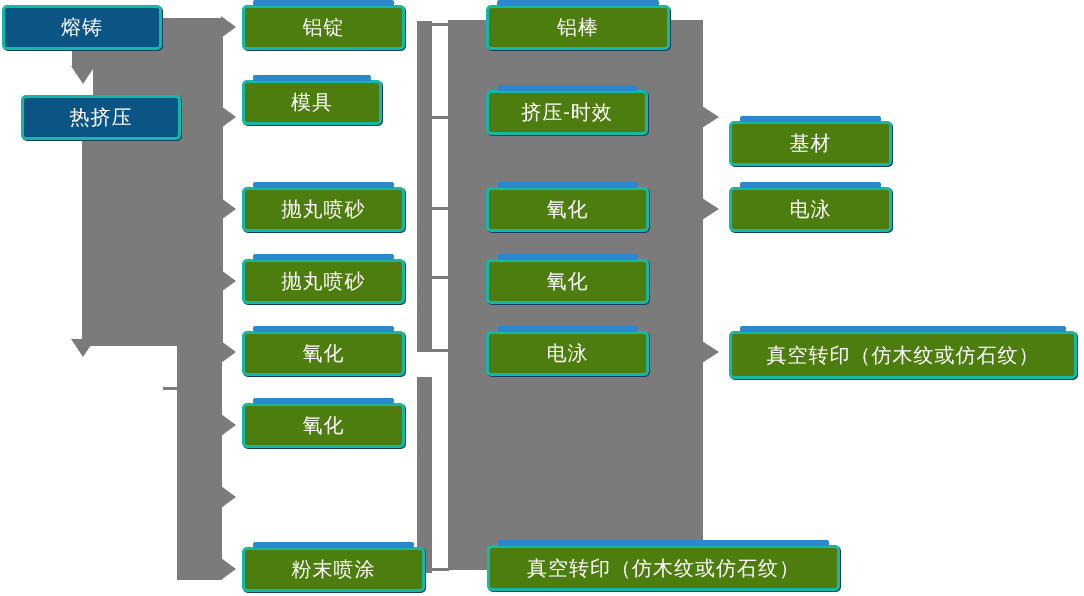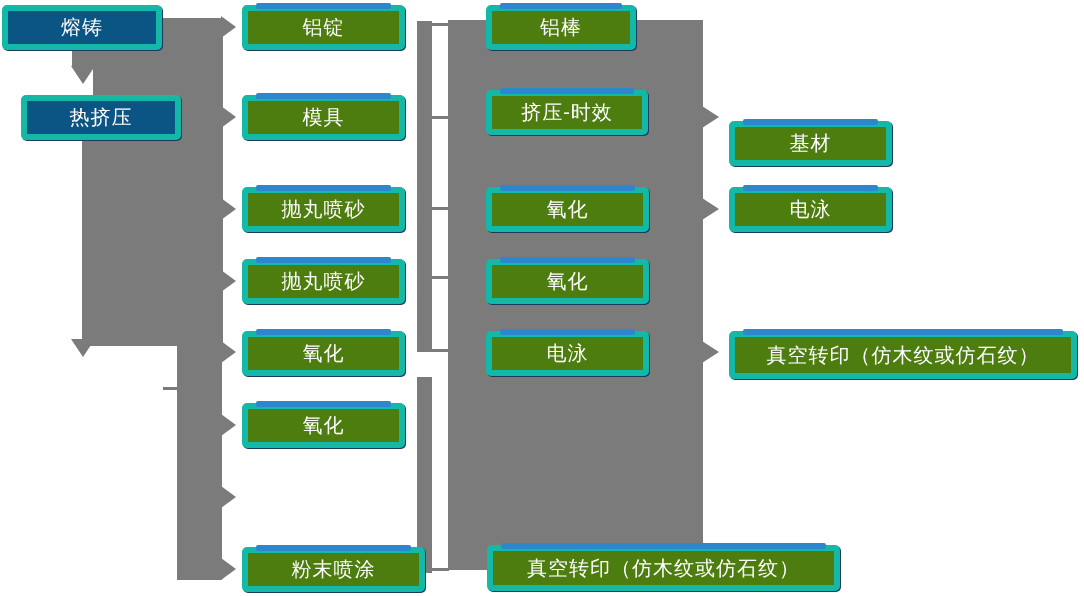--- a/index.html
+++ b/index.html
@@ -12,21 +12,21 @@
   .arr-r{position:absolute;width:0;height:0;z-index:1;
     border-top:11px solid transparent;border-bottom:11px solid transparent;
     border-left:15px solid #7b7b7b;}
   .arr-r.wide{border-left-width:17px;}
   .arr-d{position:absolute;width:0;height:0;z-index:1;
     border-left:12px solid transparent;border-right:12px solid transparent;
     border-top:18px solid #7b7b7b;}
   
   .box{
     position:absolute;height:45px;box-sizing:border-box;z-index:2;
-    border:6px solid #14b8a6;border-radius:5px;
+    border:3px solid #14b8a6;border-radius:5px;
     box-shadow:1px 1px 0 #1c3a5e;
     display:flex;align-items:center;justify-content:center;
     color:#ffffff;font-size:20px;letter-spacing:1px;white-space:nowrap;
   }
   .bright{background:#4d7c0f;}
   .bright::before{
     content:"";position:absolute;left:8px;right:8px;top:-8px;height:6px;
     background:#2d87cd;border-radius:2px;
   }
   .dark{background:#0b5585;}
@@ -65,28 +65,28 @@
   <div class="g" style="left:448px;top:20px;width:255px;height:550px;"></div>
 
   <div class="arr-r wide" style="left:702px;top:106px;"></div>
   <div class="arr-r wide" style="left:702px;top:198px;"></div>
   <div class="arr-r wide" style="left:702px;top:341px;"></div>
 
   <div class="box dark" style="left:2px;top:5px;width:160px;">熔铸</div>
   <div class="box dark" style="left:2px;top:95px;width:160px;margin-left:19px;">热挤压</div>
 
   <div class="box bright" style="left:242px;top:5px;width:163px;">铝锭</div>
-  <div class="box bright" style="left:242px;top:95px;width:163px;">模具</div>
+  <div class="box bright" style="left:242px;top:80px;width:140px;">模具</div>
   <div class="box bright" style="left:242px;top:187px;width:163px;">抛丸喷砂</div>
   <div class="box bright" style="left:242px;top:259px;width:163px;">抛丸喷砂</div>
   <div class="box bright" style="left:242px;top:331px;width:163px;">氧化</div>
   <div class="box bright" style="left:242px;top:403px;width:163px;">氧化</div>
   <div class="box bright" style="left:242px;top:547px;width:183px;">粉末喷涂</div>
 
-  <div class="box bright" style="left:486px;top:5px;width:150px;">铝棒</div>
+  <div class="box bright" style="left:486px;top:5px;width:184px;">铝棒</div>
   <div class="box bright" style="left:486px;top:90px;width:162px;">挤压-时效</div>
   <div class="box bright" style="left:486px;top:187px;width:163px;">氧化</div>
   <div class="box bright" style="left:486px;top:259px;width:163px;">氧化</div>
   <div class="box bright" style="left:486px;top:331px;width:163px;">电泳</div>
   <div class="box bright" style="left:487px;top:545px;width:353px;height:46px;">真空转印（仿木纹或仿石纹）</div>
 
   <div class="box bright" style="left:729px;top:95px;width:163px;margin-top:26px;">基材</div>
   <div class="box bright" style="left:729px;top:187px;width:163px;">电泳</div>
   <div class="box bright" style="left:729px;top:331px;width:348px;height:48px;">真空转印（仿木纹或仿石纹）</div>
 

